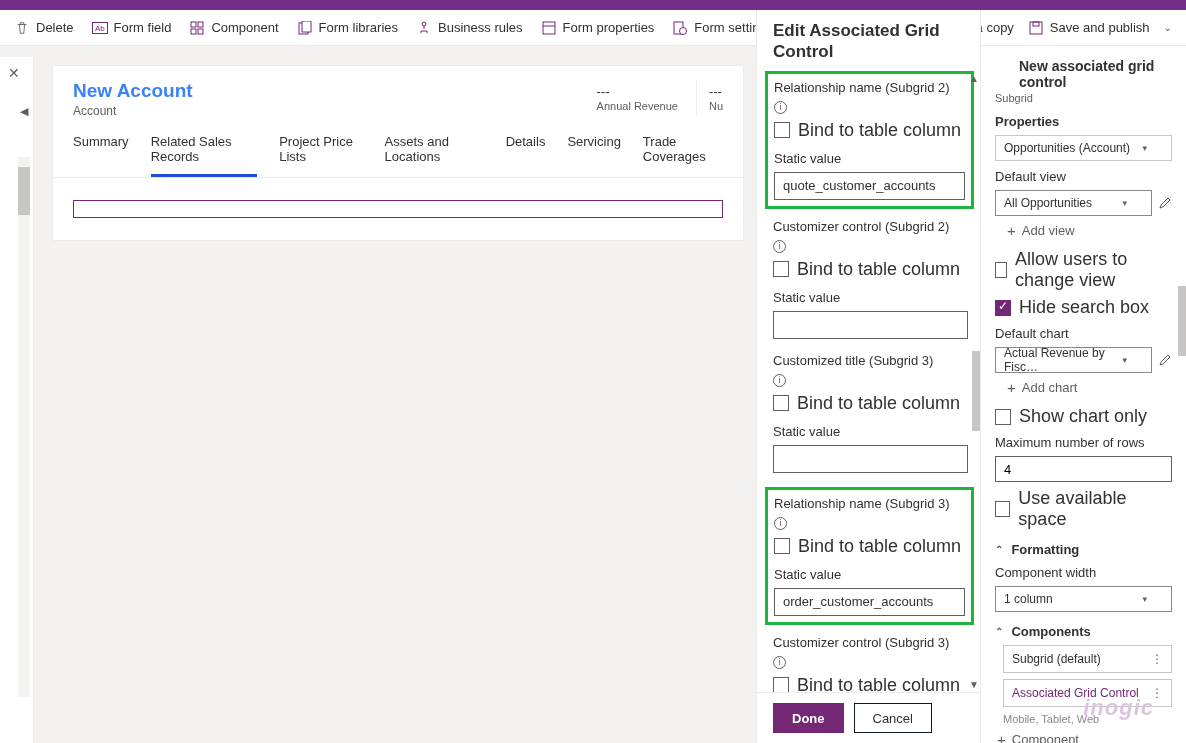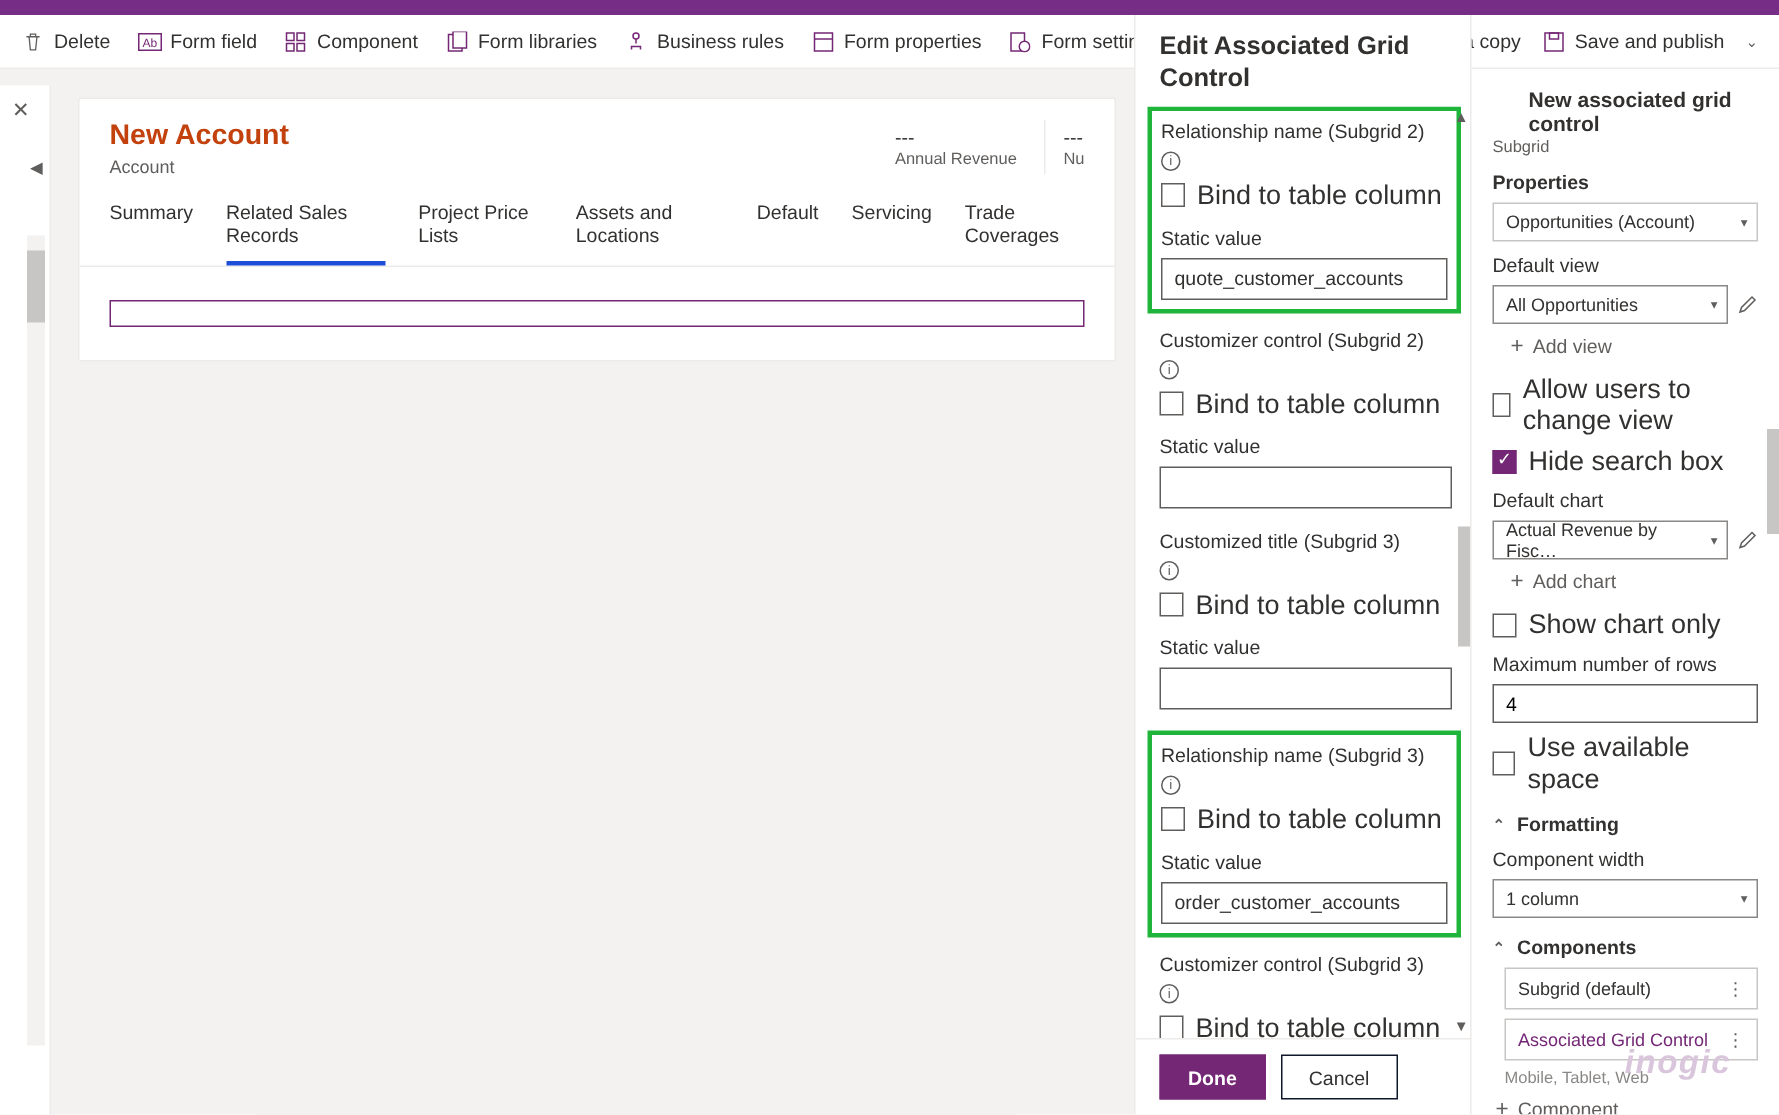--- a/index.html
+++ b/index.html
@@ -14,21 +14,21 @@
   
   .leftgutter { position:absolute; top:57px; left:0; width:34px; bottom:0; background:#fff; border-right:1px solid #edebe9; }
   .leftgutter .x { position:absolute; top:8px; left:8px; font-size:14px; color:#605e5c; cursor:pointer;}
   .leftgutter .chev { position:absolute; top:48px; left:20px; font-size:11px; color:#605e5c; }
   .vscroll-left { position:absolute; top:100px; left:18px; width:12px; height:540px; background:#f3f2f1;}
   .vscroll-left .thumb { position:absolute; top:10px; left:0; width:12px; height:48px; background:#c8c6c4;}
   
   .canvas { position:absolute; top:57px; left:34px; right:430px; bottom:0; background:#f3f2f1; padding:8px 12px 0 18px; }
   .form-card { background:#fff; border:1px solid #edebe9; border-radius:2px; min-height:100px; }
   .form-head { display:flex; justify-content:space-between; align-items:flex-start; padding:14px 20px 0 20px;}
-  .form-title { font-size:19px; font-weight:600; color:#c2410c;}
+  .form-title { font-size:19px; font-weight:600; color:#3b82f6;}
   .form-sub { font-size:12px; color:#605e5c; margin-top:2px;}
   .form-meta { display:flex; gap:18px; align-items:flex-start;}
   .meta { font-size:11px; color:#605e5c; text-align:left; border-left:1px solid #edebe9; padding:4px 0 4px 12px;}
   .meta:first-child { border-left:none; padding-left:0;}
   .meta .v { font-size:13px; color:#323130; margin-bottom:1px;}
   
   .tabs { display:flex; gap:22px; padding:10px 20px 0 20px; border-bottom:1px solid #edebe9; }
   .tab { padding:6px 0 10px 0; font-size:13px; color:#323130; cursor:pointer; }
   .tab.active { border-bottom:3px solid #1d4ed8; color:#323130; font-weight:400;}
   
@@ -59,21 +59,21 @@
   .edit-foot { border-top:1px solid #edebe9; padding:10px 16px; display:flex; gap:10px;}
   .btn { height:30px; padding:0 18px; font-size:13px; border:1px solid #0f172a; background:#fff; cursor:pointer; display:flex; align-items:center;}
   .btn.primary { background:#742774; color:#fff; border-color:#742774; font-weight:600;}
   
   
   .right-panel { position:absolute; top:46px; right:0; width:205px; bottom:0; background:#fff; padding:12px 14px 0 14px; overflow:hidden;}
   .rp-title { font-size:14px; font-weight:600;margin-left:24px;}
   .rp-sub { font-size:11px; color:#605e5c; margin-top:2px; margin-bottom:10px;}
   .rp-h { font-size:13px; font-weight:600; margin:8px 0 6px 0;}
   .dd-row { display:flex; align-items:center; gap:6px; margin-bottom:6px;}
-  .dd { flex:1; border:1px solid #8a8886; height:26px; display:flex; align-items:center; justify-content:space-between; padding:0 6px 0 8px; font-size:12px; background:#fff;}
+  .dd { flex:1; border:1px solid #8a8886; height:26px; display:flex; align-items:center; justify-content:space-between; padding:0 24px 0 8px; font-size:12px; background:#fff;}
   .dd.faded { border-color:#c8c6c4;}
   .dd .car { font-size:9px; color:#605e5c;}
   .pencil { width:14px; height:14px; display:flex; align-items:center; justify-content:center; cursor:pointer;}
   .addlink { display:flex; align-items:center; gap:6px; color:#605e5c; font-size:13px; margin:4px 0 10px 12px; cursor:pointer;}
   .plus { font-size:15px; color:#605e5c;}
   .chk-row.r { margin:6px 0;}
   .num-input { width:100%; border:1px solid #605e5c; height:26px; padding:0 8px; font-size:13px;}
   
   .acc-head { display:flex; align-items:center; gap:8px; font-size:13px; font-weight:600; margin:12px 0 6px 0; cursor:pointer;}
   .acc-head .car2 { font-size:10px; color:#605e5c;}
@@ -202,21 +202,21 @@
               <div class="v">---</div>
               <div>Nu</div>
             </div>
           </div>
       </div>
       <div class="tabs" id="tabs-holder">
           <div class="tab">Summary</div>
           <div class="tab active">Related Sales Records</div>
           <div class="tab">Project Price Lists</div>
           <div class="tab">Assets and Locations</div>
-          <div class="tab">Default</div>
+          <div class="tab">Details</div>
           <div class="tab">Servicing</div>
           <div class="tab">Trade Coverages</div>
         </div>
       <div class="form-body">
         <div class="subgrid-ph"></div>
       </div>
     </div>
   </div>
 
   <div class="edit-panel">

